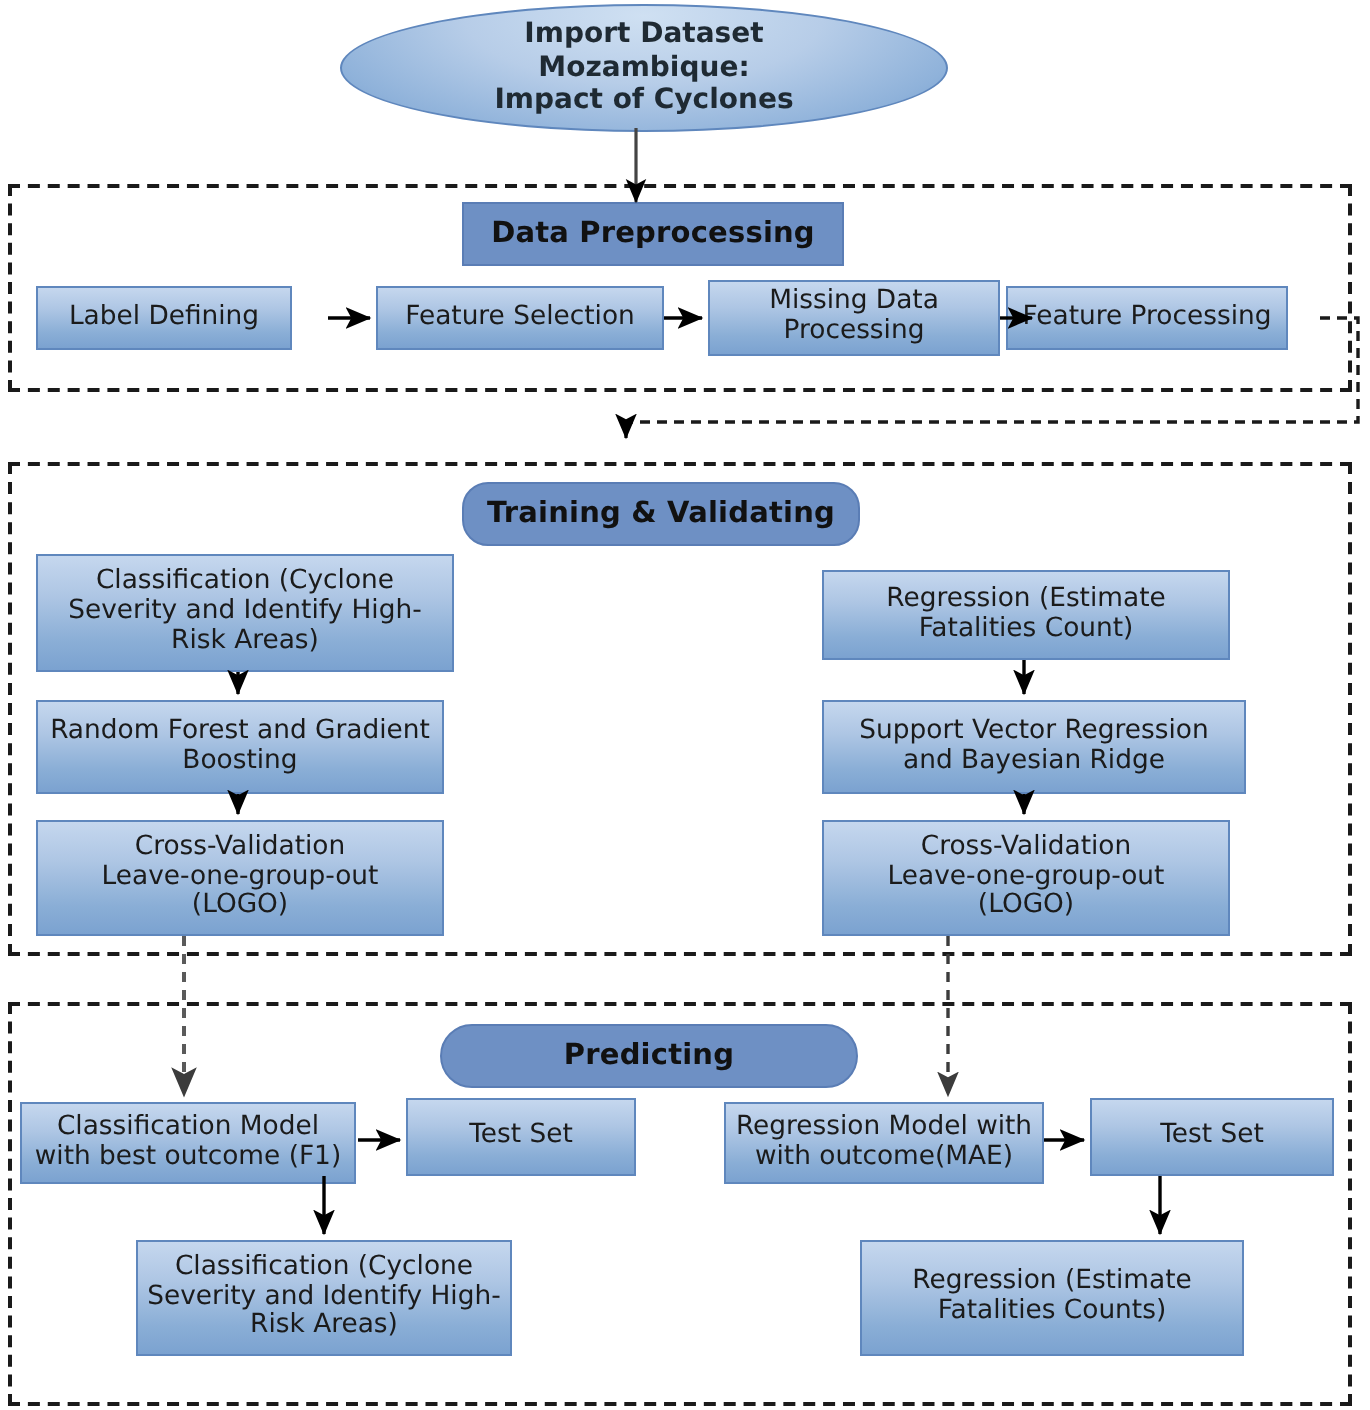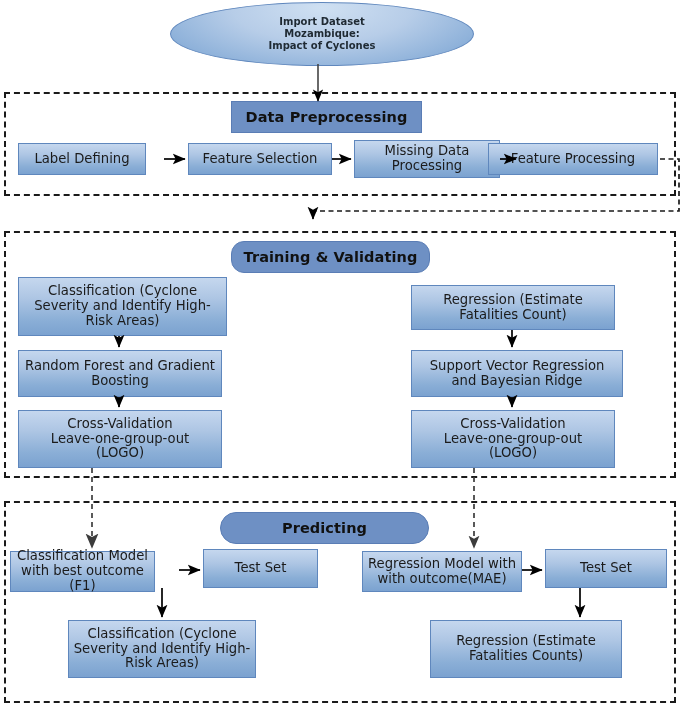--- a/index.html
+++ b/index.html
@@ -22,21 +22,21 @@
         border:1px solid #5f87bd;
         display:flex;align-items:center;justify-content:center;text-align:center;
         font-size:13.2px;color:#1b1b1b;line-height:1.12;padding:0 3px;
         box-sizing:border-box;}
 
   
   .ellipse{position:absolute;border-radius:50%;
         background:radial-gradient(ellipse at 50% 8%,#cfe0f2 0%,#b7cde8 42%,#8fb2da 78%,#6f9acb 100%);
         border:1px solid #5f87bd;
         display:flex;align-items:center;justify-content:center;text-align:center;
-        font-weight:bold;font-size:10px;color:#1f2a33;line-height:1.2;}
+        font-weight:bold;font-size:14px;color:#1f2a33;line-height:1.2;}
 
   
   .svg-layer{position:absolute;left:0;top:0;width:685px;height:705px;pointer-events:none;}
 </style>
 </head>
 <body>
 
 <div id="canvas">
 
   <div class="ellipse" style="left:170px;top:2px;width:302px;height:62px;">
@@ -61,21 +61,21 @@
     <span>Feature Selection</span>
   </div>
 
   <div class="node" style="left:354px;top:140px;width:146px;height:38px;">
     <span>
       <span style="display:block">Missing Data</span>
       <span style="display:block">Processing</span>
     </span>
   </div>
 
-  <div class="node" style="left:488px;top:143px;width:170px;height:32px;">
+  <div class="node" style="left:503px;top:143px;width:141px;height:32px;">
     <span>Feature Processing</span>
   </div>
 
   <div class="section" style="left:4px;top:231px;width:668px;height:243px;"></div>
 
   <div class="hdr" style="left:231px;top:241px;width:197px;height:30px;border-radius:13px;">
     <span>Training &amp; Validating</span>
   </div>
 
   <div class="node" style="left:18px;top:277px;width:209px;height:59px;">
@@ -122,21 +122,21 @@
       <span style="display:block">(LOGO)</span>
     </span>
   </div>
 
   <div class="section" style="left:4px;top:501px;width:668px;height:198px;"></div>
 
   <div class="hdr" style="left:220px;top:512px;width:207px;height:30px;border-radius:16px;">
     <span>Predicting</span>
   </div>
 
-  <div class="node" style="left:10px;top:551px;width:145px;height:41px;">
+  <div class="node" style="left:10px;top:551px;width:168px;height:41px;">
     <span>
       <span style="display:block">Classification Model</span>
       <span style="display:block">with best outcome (F1)</span>
     </span>
   </div>
 
   <div class="node" style="left:203px;top:549px;width:115px;height:39px;">
     <span>Test Set</span>
   </div>
 

